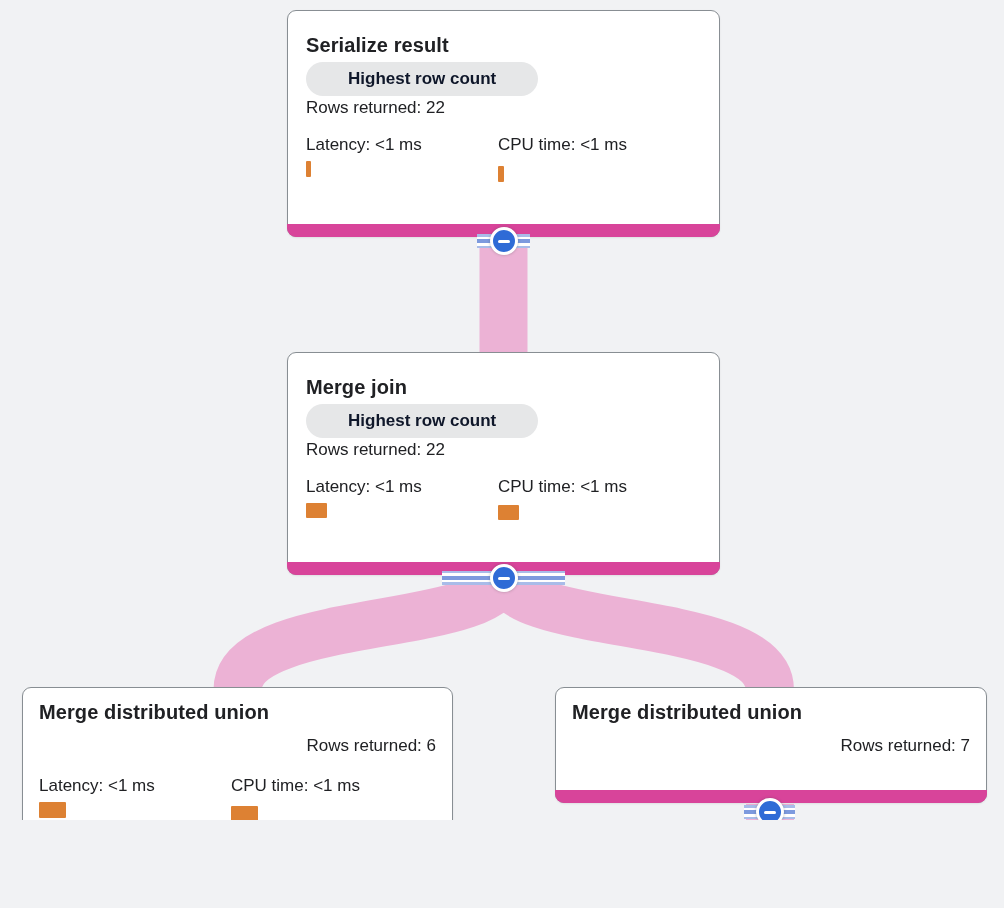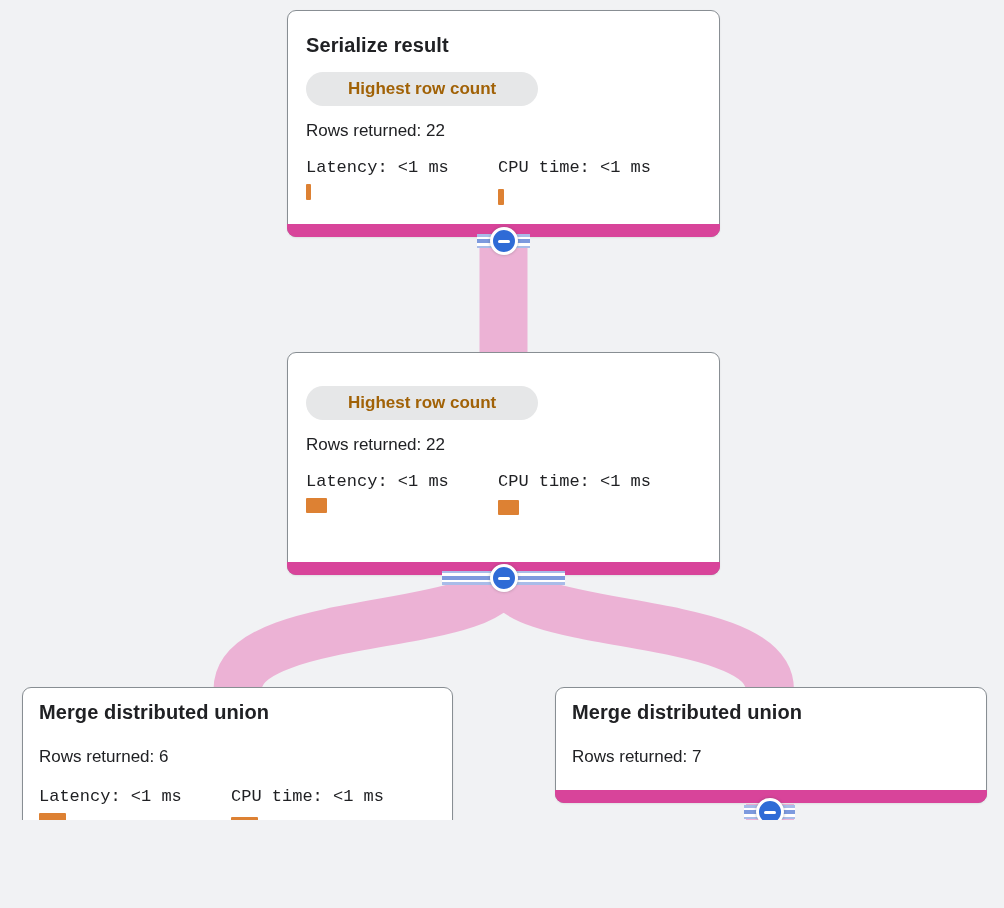--- a/index.html
+++ b/index.html
@@ -32,39 +32,38 @@
     border-radius:0 0 9px 9px;
   }
   .card .inner{padding:20px 18px 0 18px;}
   .card.small-pad .inner{padding:10px 16px 0 16px;}
   .title{
     font-size:20px;font-weight:700;color:#202124;
     line-height:28px;letter-spacing:.1px;
   }
   .badge{
     display:inline-block;
-    margin-top:13px;
+    margin-top:3px;
     background:#e6e7e8;
-    color:#a16207;
+    color:#0f172a;
     font-size:17px;font-weight:700;
     padding:6px 42px 7px 42px;
     border-radius:17px;
     line-height:21px;
   }
   .rows{
-    margin-top:13px;
     font-size:17px;color:#202124;line-height:24px;
   }
-  .rows.tight{margin-top:19px;}
+  .rows.tight{margin-top:8px;text-align:right;}
   .metrics{
     margin-top:13px;
     display:grid;
     grid-template-columns:192px auto;
   }
-  .metric-label{font-size:17px;color:#202124;line-height:24px;font-family:Liberation Mono, monospace;}
+  .metric-label{font-size:17px;color:#202124;line-height:24px;}
   .bar{
     background:#dd8133;
     margin-top:4px;
     border-radius:1px;
   }
   .bar.thin{width:5px;height:16px;}
   .bar.thin.b2{width:6px;height:16px;margin-top:9px;}
   .bar.med{width:21px;height:15px;}
   .bar.med.b2{margin-top:6px;}
   .bar.wide{width:27px;height:16px;}
@@ -128,20 +127,21 @@
           <div class="metric-label">CPU time: &lt;1 ms</div>
           <div class="bar thin b2"></div>
         </div>
       </div>
     </div>
     <div class="accent"></div>
   </div>
 
   <div class="card" style="left:287px;top:352px;width:433px;height:223px;">
     <div class="inner">
+      <div class="title">Merge join</div>
       <div class="badge">Highest row count</div>
       <div class="rows">Rows returned: 22</div>
       <div class="metrics">
         <div>
           <div class="metric-label">Latency: &lt;1 ms</div>
           <div class="bar med"></div>
         </div>
         <div>
           <div class="metric-label">CPU time: &lt;1 ms</div>
           <div class="bar med b2"></div>

